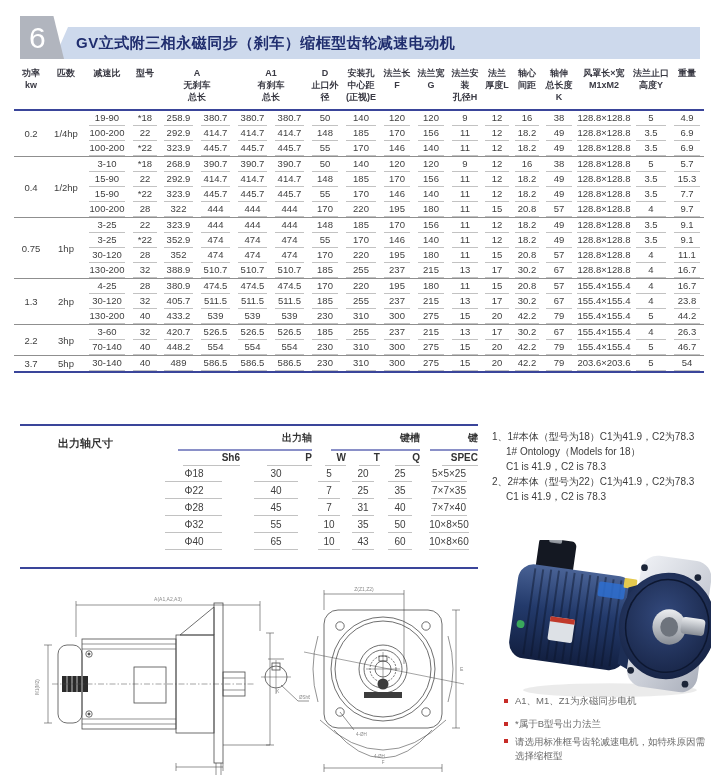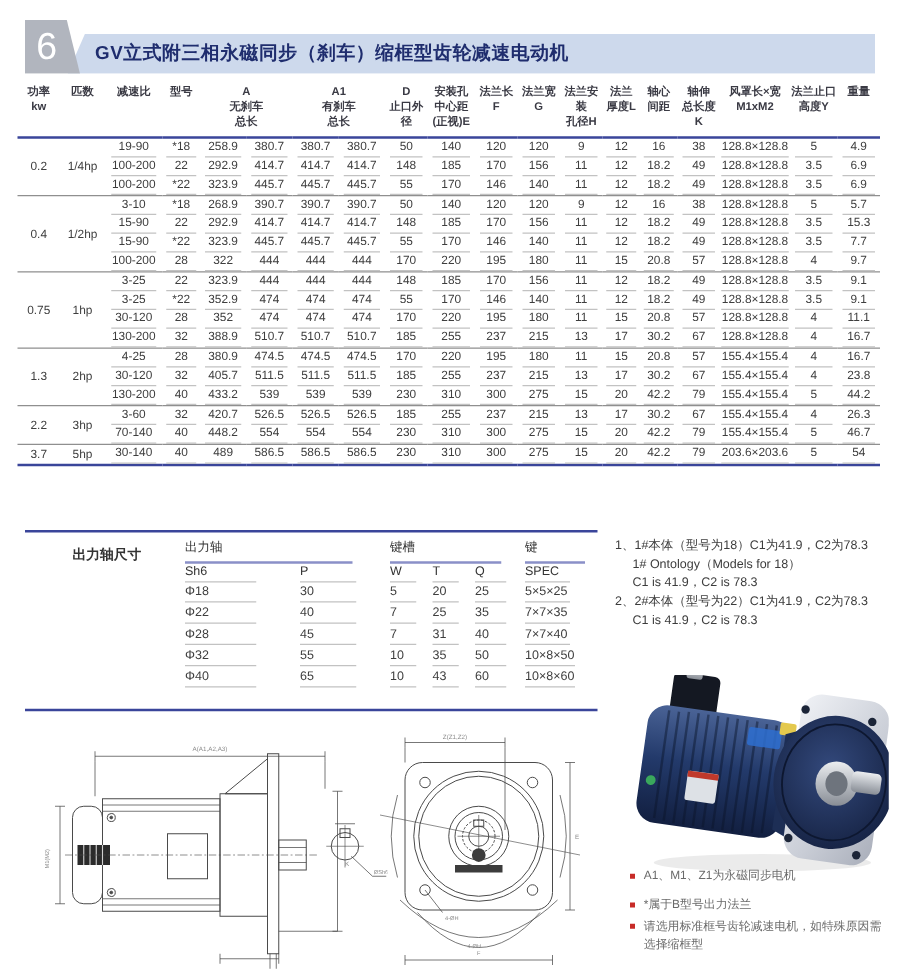--- a/index.html
+++ b/index.html
@@ -25,22 +25,22 @@
   .main-table tbody .val{display:inline-block;min-width:78%;border-bottom:1px solid #c2c2c2;padding:1px 0 2px;}
   .main-table tbody tr.group-start td{border-top:1px solid #8f8f8f;}
   .main-table tbody tr.group-start:first-child td{border-top:none;}
   .main-table td.merge{font-size:9.5px;}
 
   
   .shaft-block{position:absolute;left:20px;top:424px;width:458px;height:141px;
         border-top:2px solid #3a459a;border-bottom:2px solid #3a459a;}
   .shaft-title{position:absolute;left:2px;top:10px;font-size:11px;font-weight:700;color:#333;margin-left:36px;}
   .shaft-table{position:absolute;right:0;top:2px;width:330px;border-collapse:collapse;table-layout:fixed;}
-  .shaft-table th{font-size:10px;font-weight:400;color:#333;text-align:left;padding:0;}
-  .shaft-table td{font-size:10px;color:#3e3e3e;padding:0;height:17px;text-decoration:underline;}
+  .shaft-table th{font-size:10px;font-weight:700;color:#333;text-align:right;padding:0;}
+  .shaft-table td{font-size:10px;color:#3e3e3e;text-align:center;padding:0;height:17px;text-decoration:underline;}
   .shaft-table .gval{display:inline-block;min-width:82%;border-bottom:2px solid #8a90c8;padding:3px 0 4px;}
   .shaft-table .sval{display:inline-block;min-width:62%;border-bottom:1px solid #c2c2c2;padding:1px 0 2px;}
 
   
   .notes{position:absolute;left:492px;top:429px;width:222px;font-size:10px;color:#3c3c3c;line-height:1.5;}
   .notes .notes-title{margin-bottom:2px;}
   .notes .ind{padding-left:14px;}
 
   
   .d1{position:absolute;left:18px;top:574px;width:292px;height:207px;}

